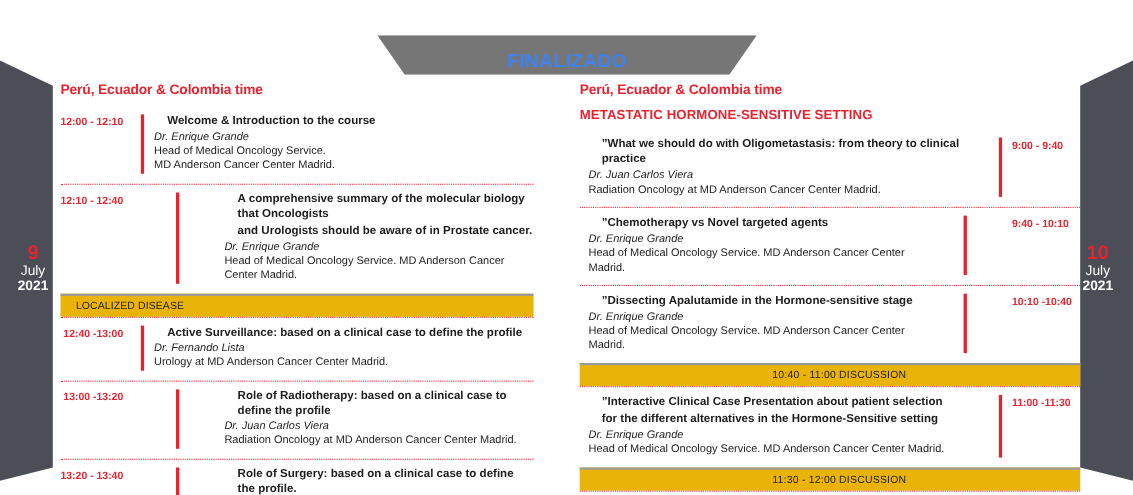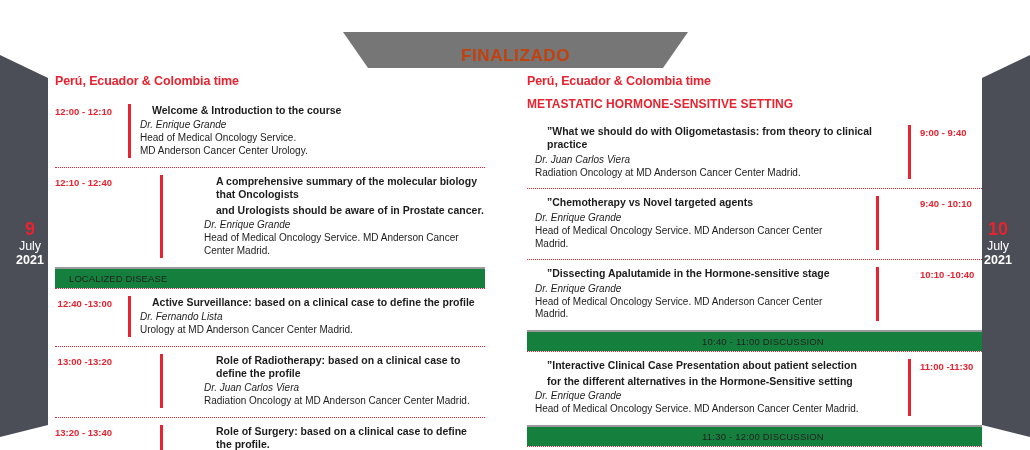--- a/index.html
+++ b/index.html
@@ -30,21 +30,21 @@
   #left-panel .side-label{left:0px;top:219px;}
   #right-panel{left:910px;}
   #right-panel .side-label{left:58px;top:219px;}
 
   
   .banner-wrap{position:absolute;left:343px;top:32px;width:345px;height:36px;}
   .banner-wrap svg{position:absolute;left:0;top:0;}
   .banner-text{
     position:absolute;left:0;top:0;width:345px;height:48px;
     display:flex;align-items:center;justify-content:center;
-    color:#c2410c;font-size:17px;font-weight:bold;letter-spacing:.6px;
+    color:#3b82f6;font-size:17px;font-weight:bold;letter-spacing:.6px;
   }
 
   
   .col{position:absolute;top:74px;}
   #col-left{left:55px;width:430px;}
   #col-right{left:527px;width:455px;}
 
   .tz-title{
     color:#e8232f;font-size:12.5px;font-weight:bold;
     margin:0 0 9px 0;letter-spacing:-.1px;
@@ -92,21 +92,21 @@
   .speaker{
     font-size:10px;font-style:italic;color:#1c1c1c;
     line-height:1.28;margin:0;
   }
   .affil{
     font-size:10px;color:#1c1c1c;line-height:1.28;margin:0;
   }
 
   
   .band{
-    background:#15803d;
+    background:#eab308;
     border-top:2px solid #9a9a9a;
     height:19px;
     display:flex;align-items:center;
     font-size:9.5px;color:#222;
   }
   .band.left-band{padding-left:14px;justify-content:flex-start;letter-spacing:.1px;}
   .band.disc{justify-content:center;letter-spacing:.2px;padding-left:17px;}
   .band-gap{height:0;border-top:1.5px dotted #e8232f;}
 </style>
 </head>
@@ -148,21 +148,21 @@
 
     <div class="rows">
 
       <div class="row row-l">
         <div class="time">12:00 - 12:10</div>
         <div class="bar"></div>
         <div class="body">
           <div class="talk-title">Welcome &amp; Introduction to the course</div>
           <div class="speaker">Dr. Enrique Grande</div>
           <div class="affil">Head of Medical Oncology Service.</div>
-          <div class="affil">MD Anderson Cancer Center Urology.</div>
+          <div class="affil">MD Anderson Cancer Center Madrid.</div>
         </div>
       </div>
 
       <div class="row row-l">
         <div class="time">12:10 - 12:40</div>
         <div class="bar"></div>
         <div class="body">
           <div class="talk-title">A comprehensive summary of the molecular biology that Oncologists</div>
           <div class="talk-title">and Urologists should be aware of in Prostate cancer.</div>
           <div class="speaker">Dr. Enrique Grande</div>

